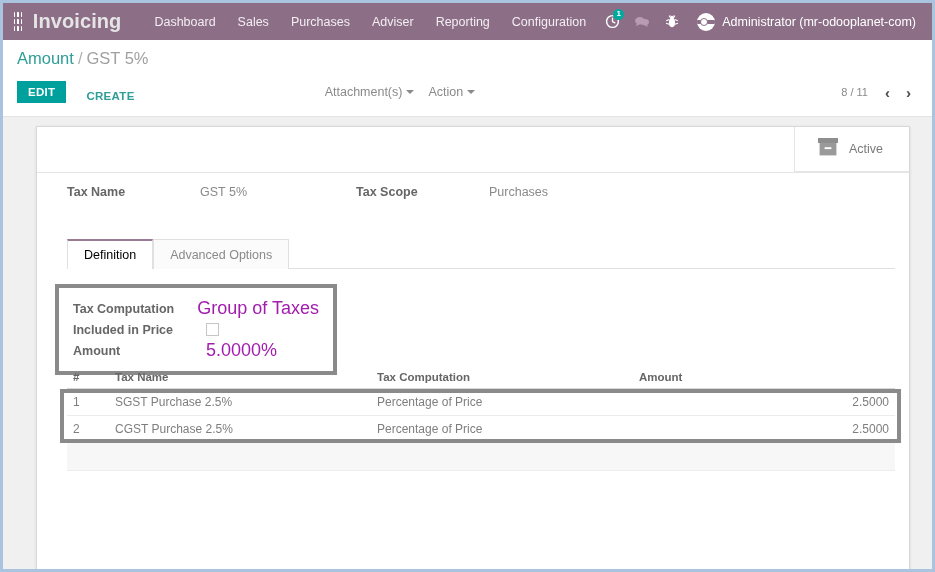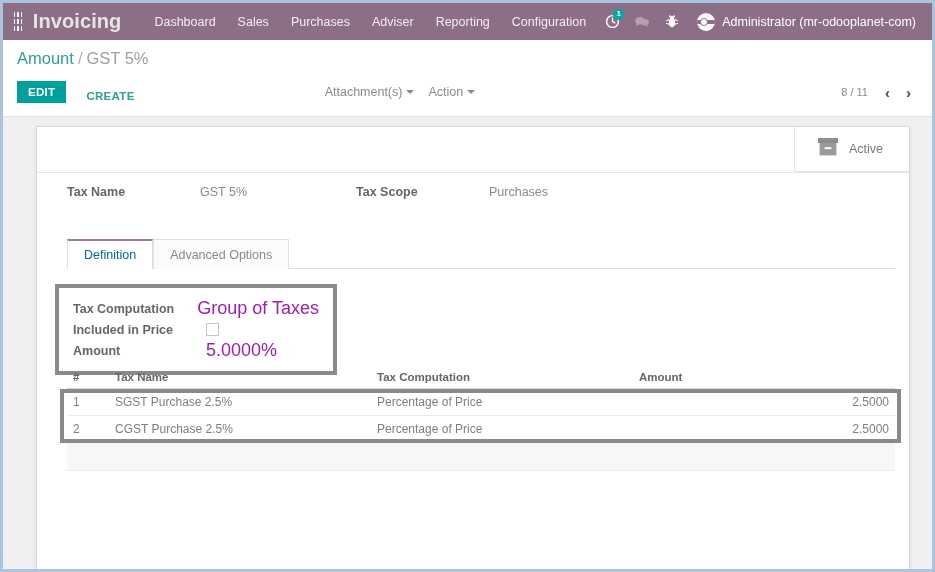--- a/index.html
+++ b/index.html
@@ -333,21 +333,21 @@
     padding: 8px 16px 7px 16px;
     background: #fbfbfb;
     border: 1px solid #e0e0e0;
     border-bottom: 0;
     margin-bottom: -1px;
     cursor: pointer;
     white-space: nowrap;
   }
   .tab.active {
     background: #ffffff;
-    color: #0369a1;
+    color: #000000;
     border-top: 2px solid #9b7a94;
     padding-top: 7px;
   }
 
   
   .def-box {
     position: absolute;
     top: 157px;
     left: 18px;
     width: 282px;

